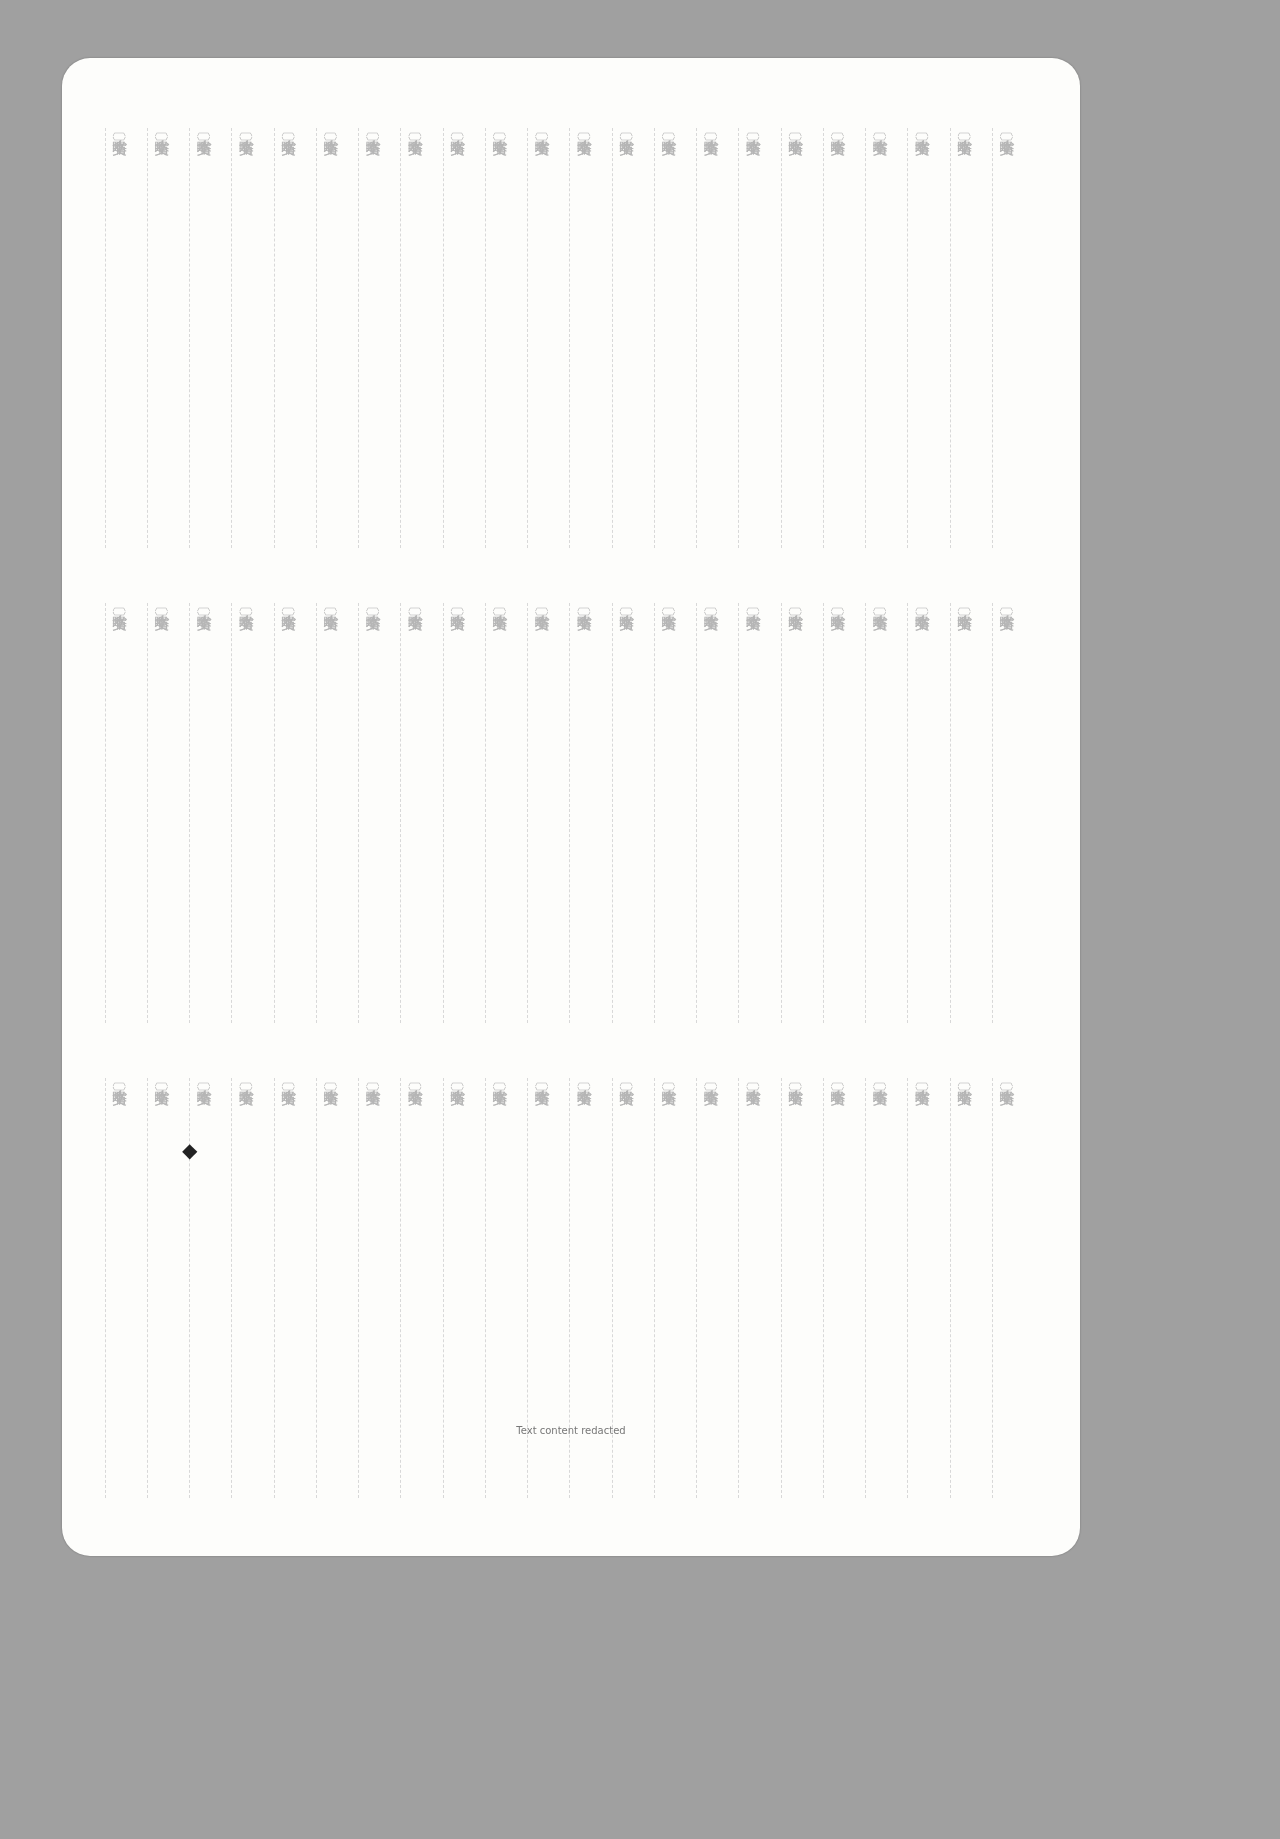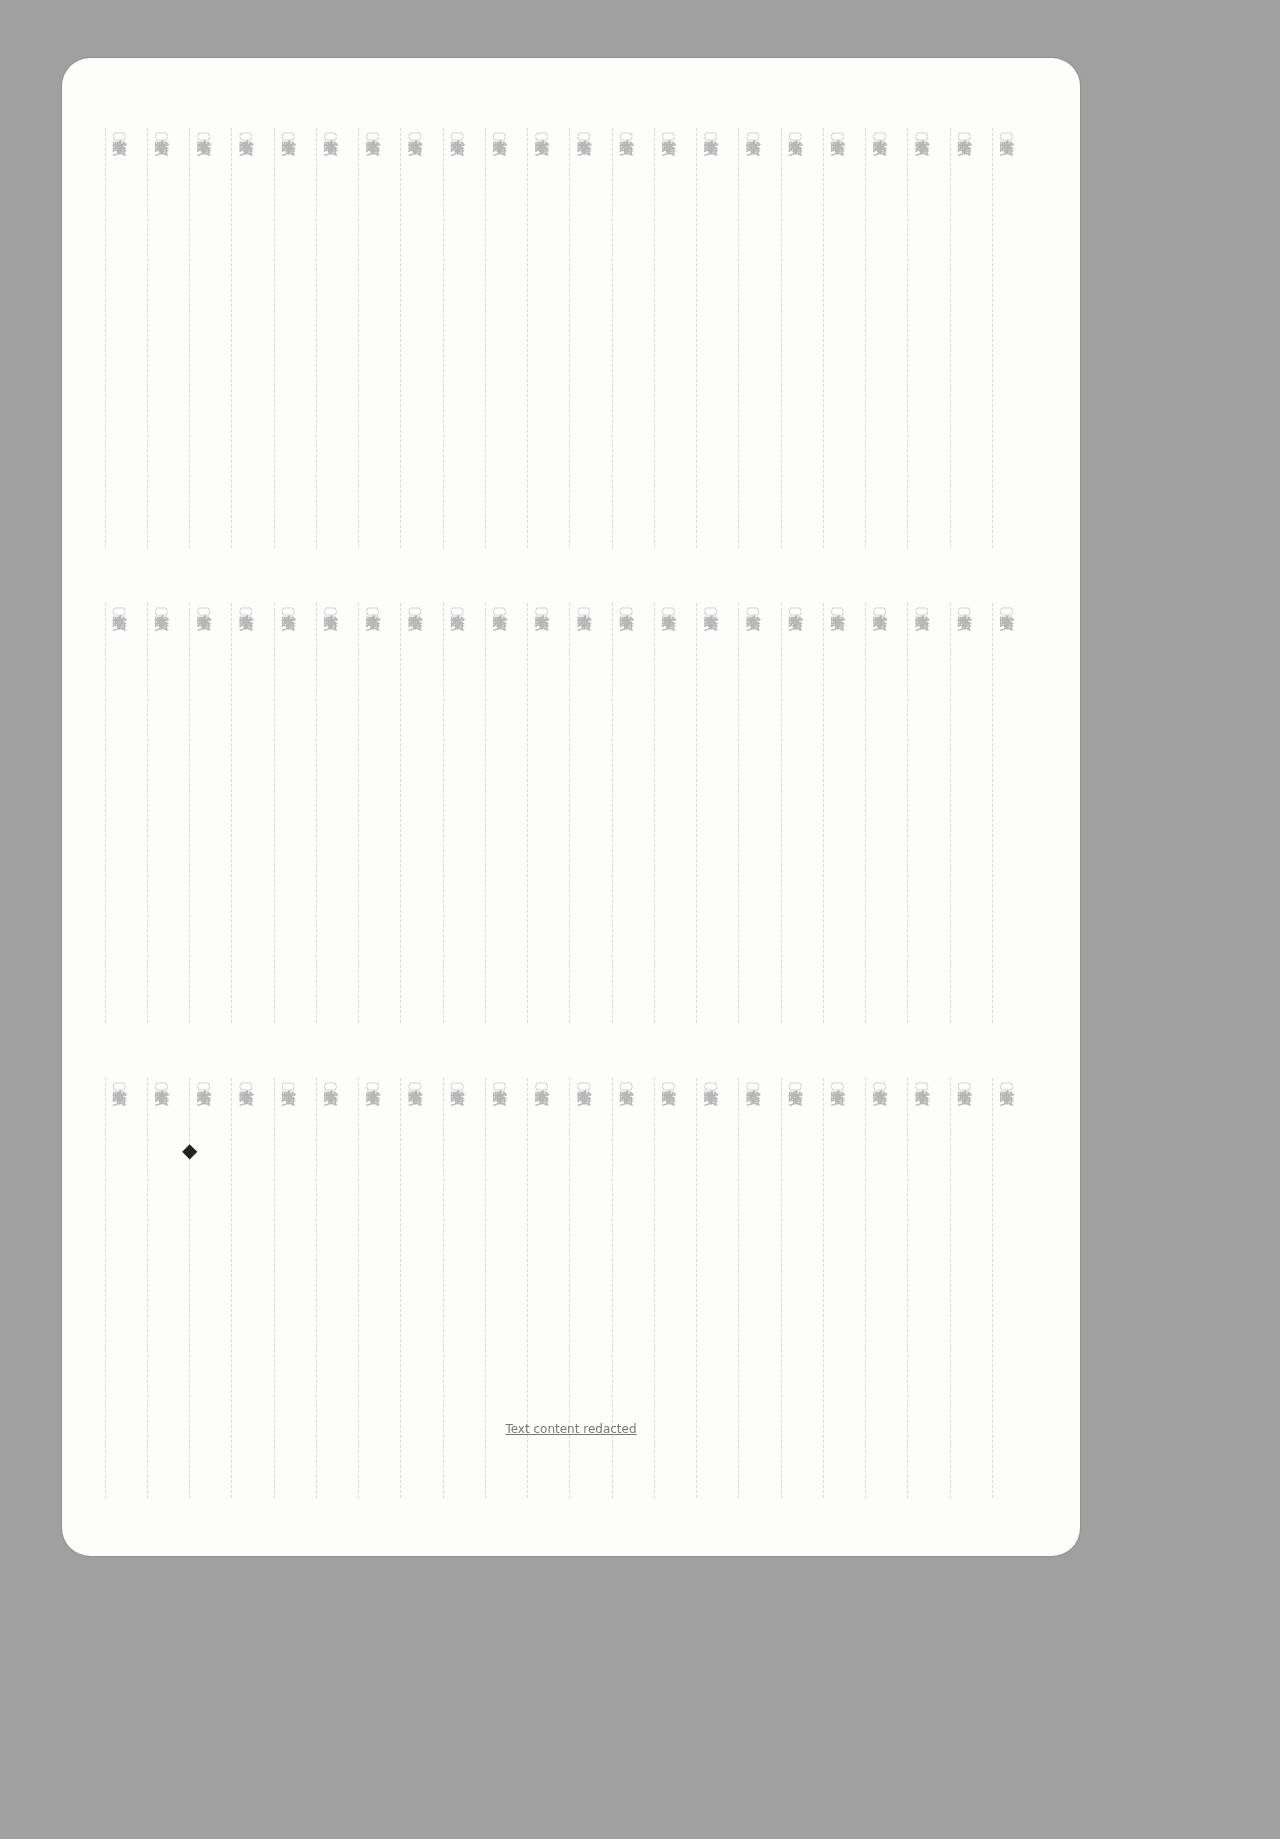--- a/index.html
+++ b/index.html
@@ -30,21 +30,21 @@
     border-left:1px dashed #d8d8d8;
     padding:0 2px;
     white-space:nowrap;
   }
   .marker{
     position:absolute;left:120px;top:1080px;
     font-size:20px;color:#222;
   }
   .notice{
     position:absolute;left:0;right:0;bottom:120px;
-    text-align:center;color:#777;font-size:12px;text-decoration:underline;
+    text-align:center;color:#777;font-size:10px;
   }
 </style>
 </head>
 <body>
 
 <div class="page">
   <div class="band band-1">
       <div class="col">〔本文省略〕</div>
       <div class="col">〔本文省略〕</div>
       <div class="col">〔本文省略〕</div>

